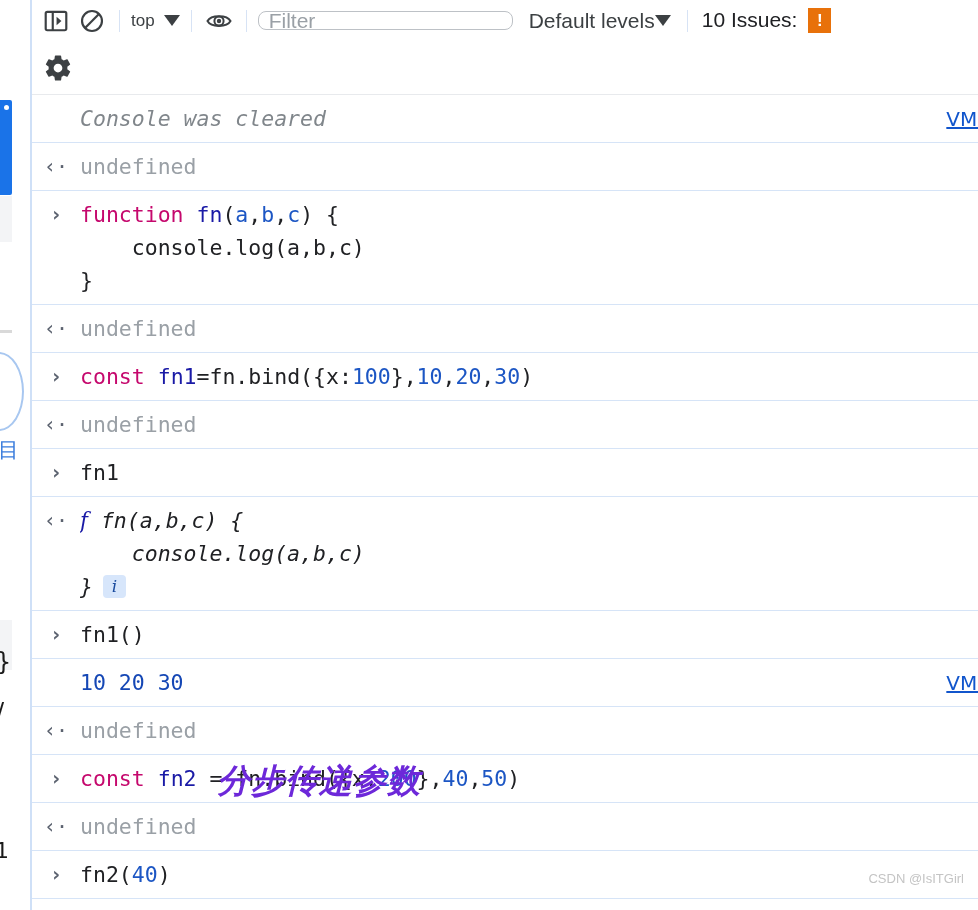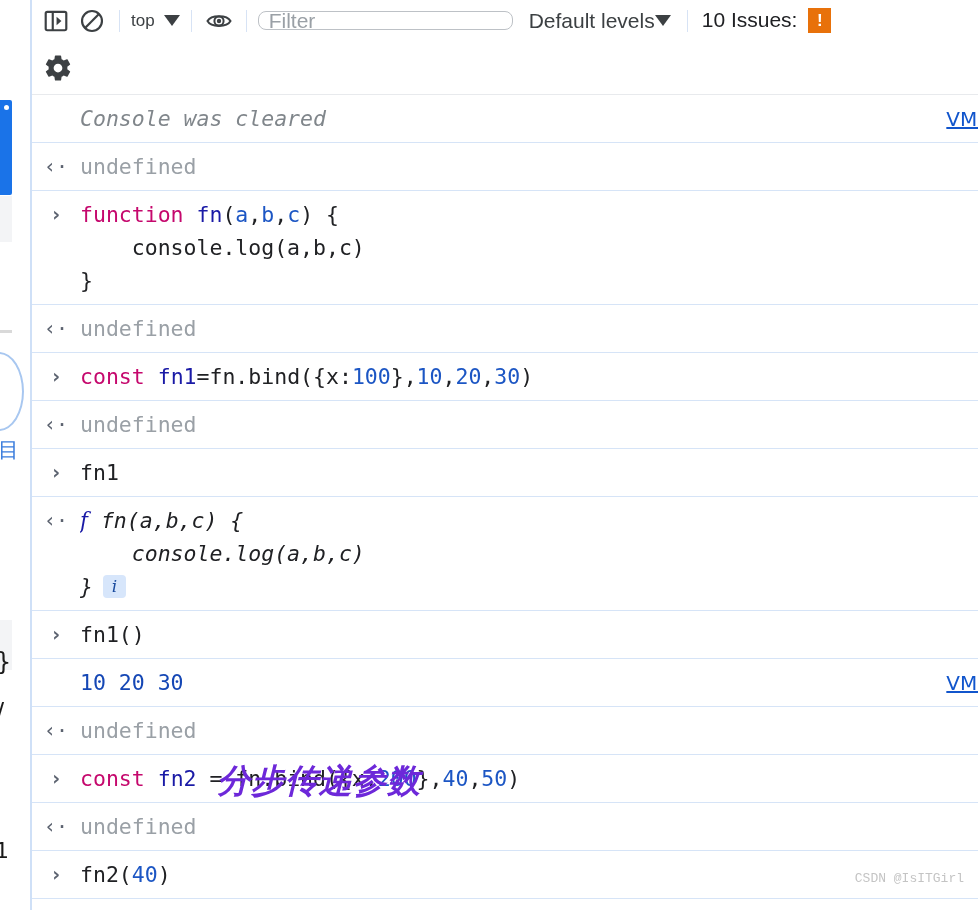--- a/index.html
+++ b/index.html
@@ -297,21 +297,21 @@
     letter-spacing: 1px;
   }
 
   
   .watermark {
     position: absolute;
     right: 14px;
     bottom: 24px;
     color: #c4c4c4;
     font-size: 13px;
-    font-family: Liberation Mono, monospace;
+    font-family: Liberation Sans, sans-serif;
     white-space: nowrap;
     user-select: none;
     margin-top: 20px;
   }
 </style>
 </head>
 <body>
 
 <div id="app">
 

